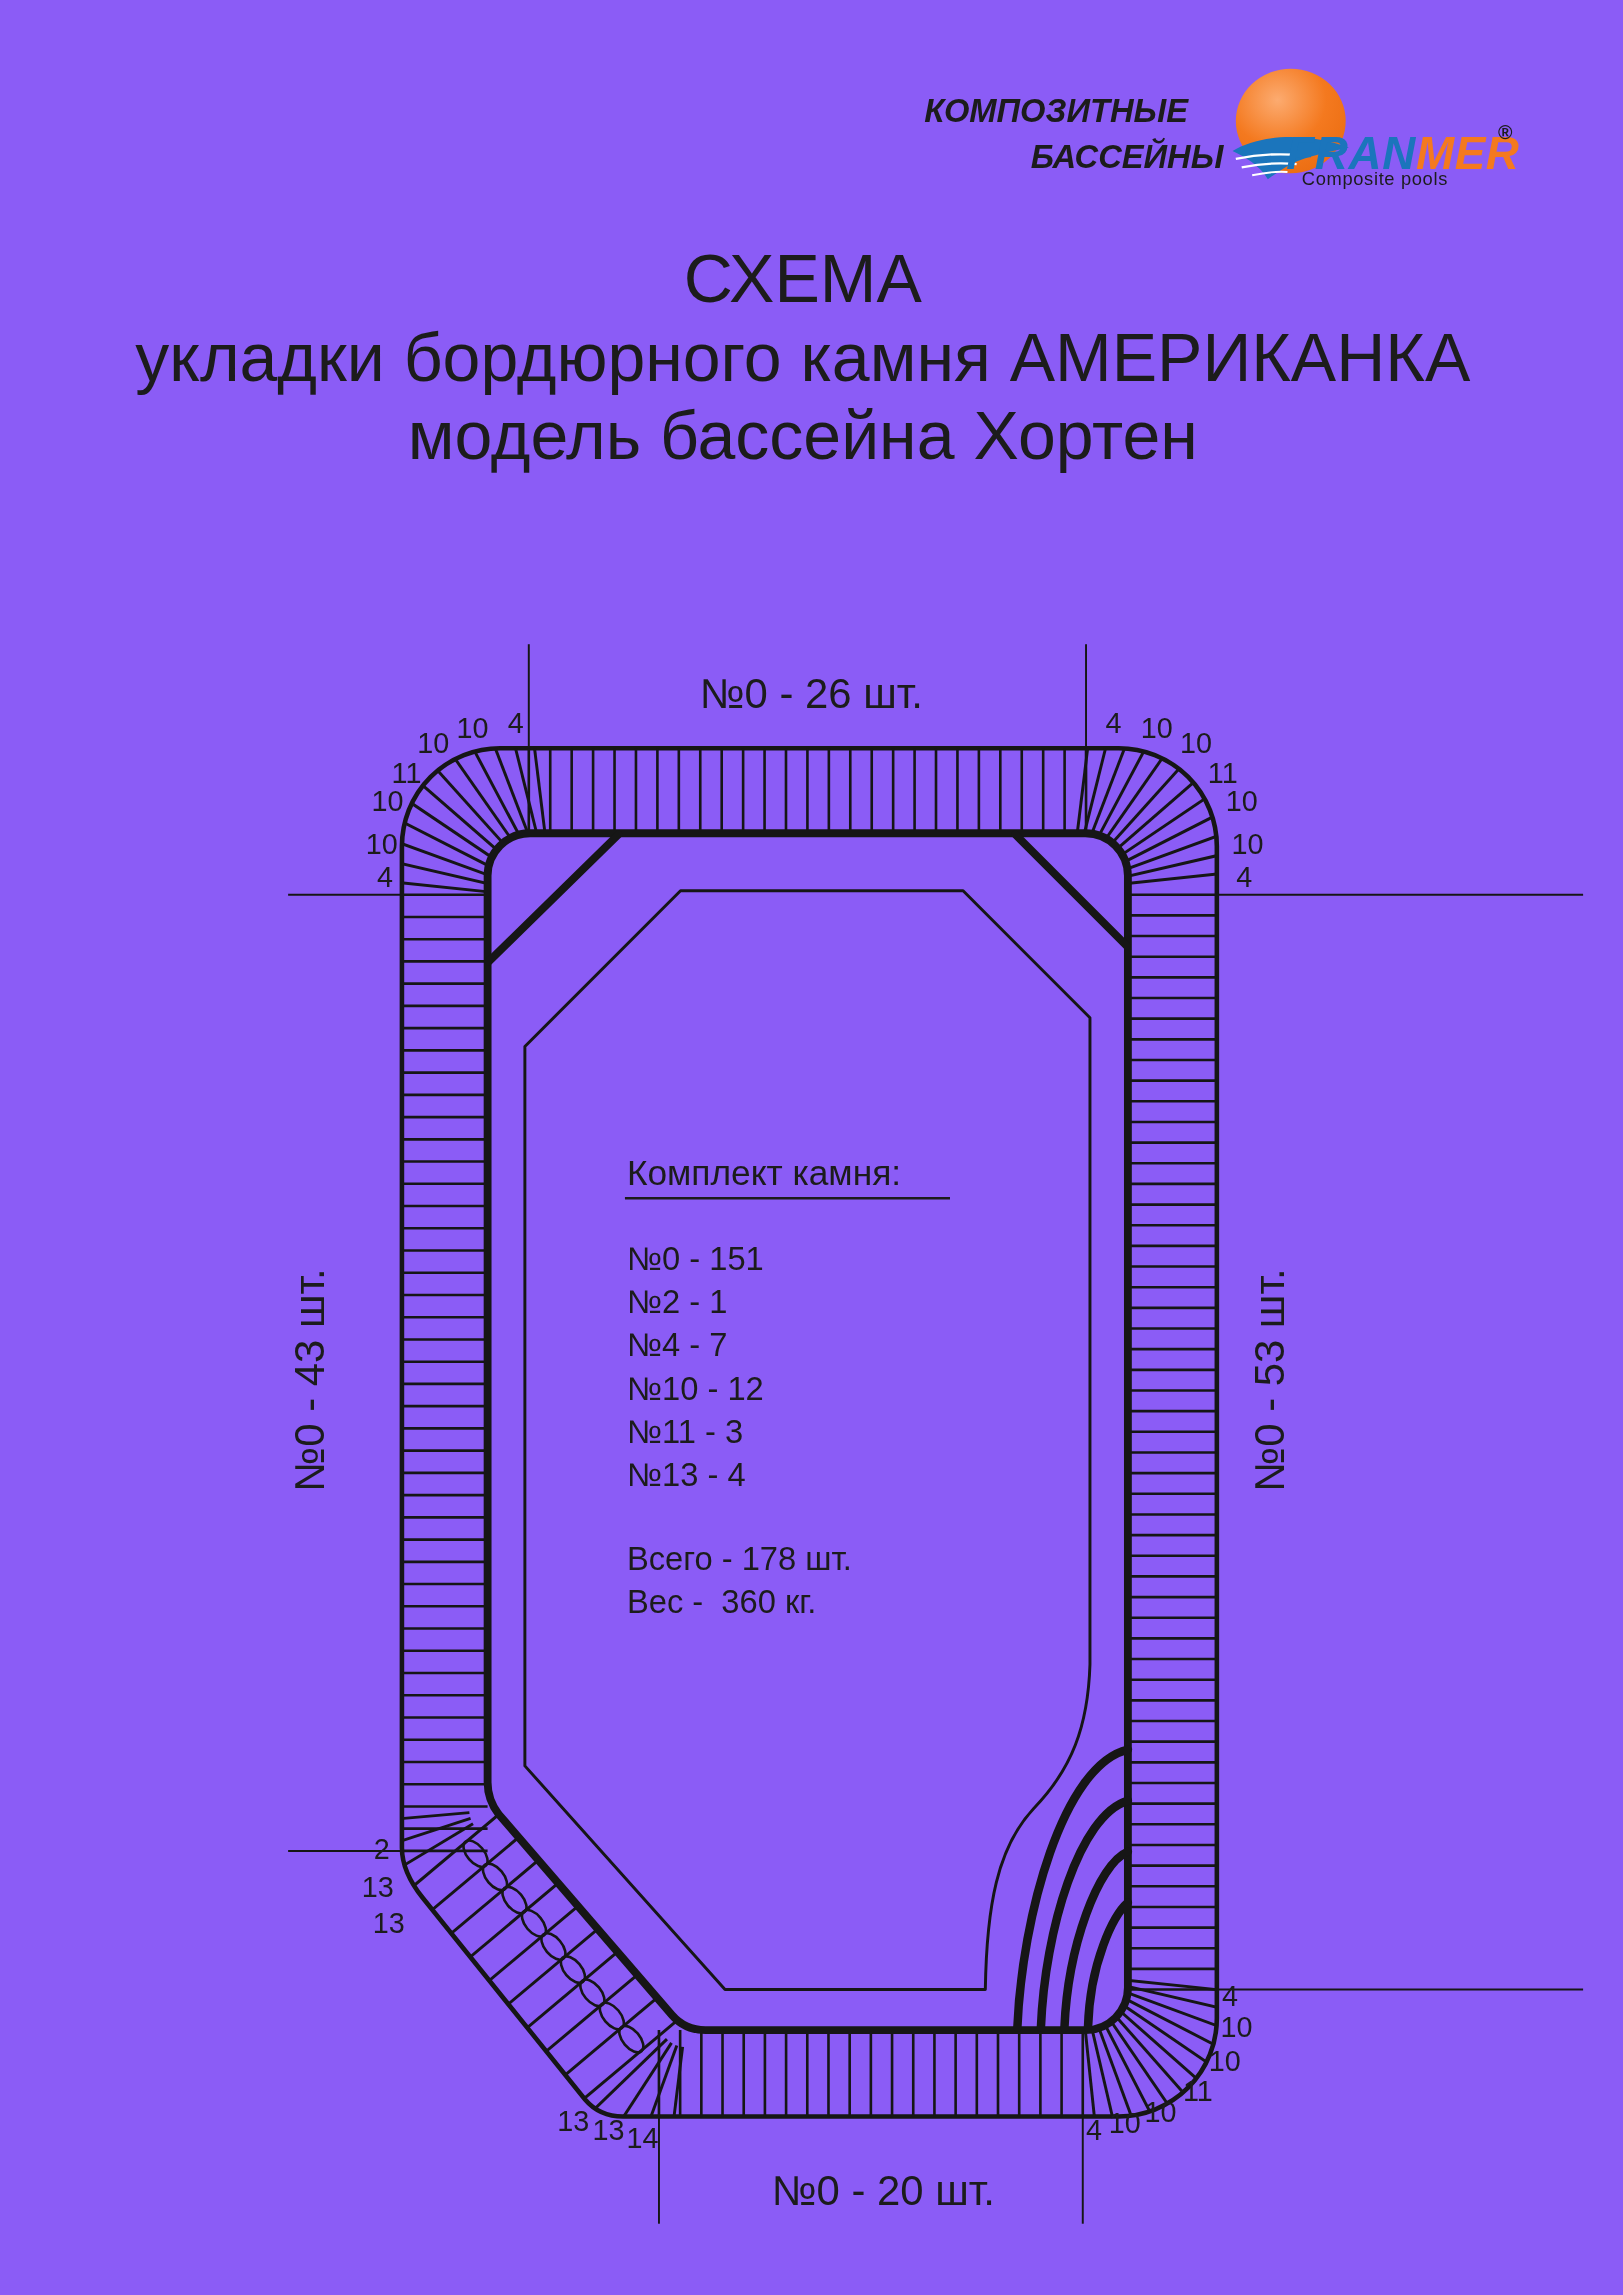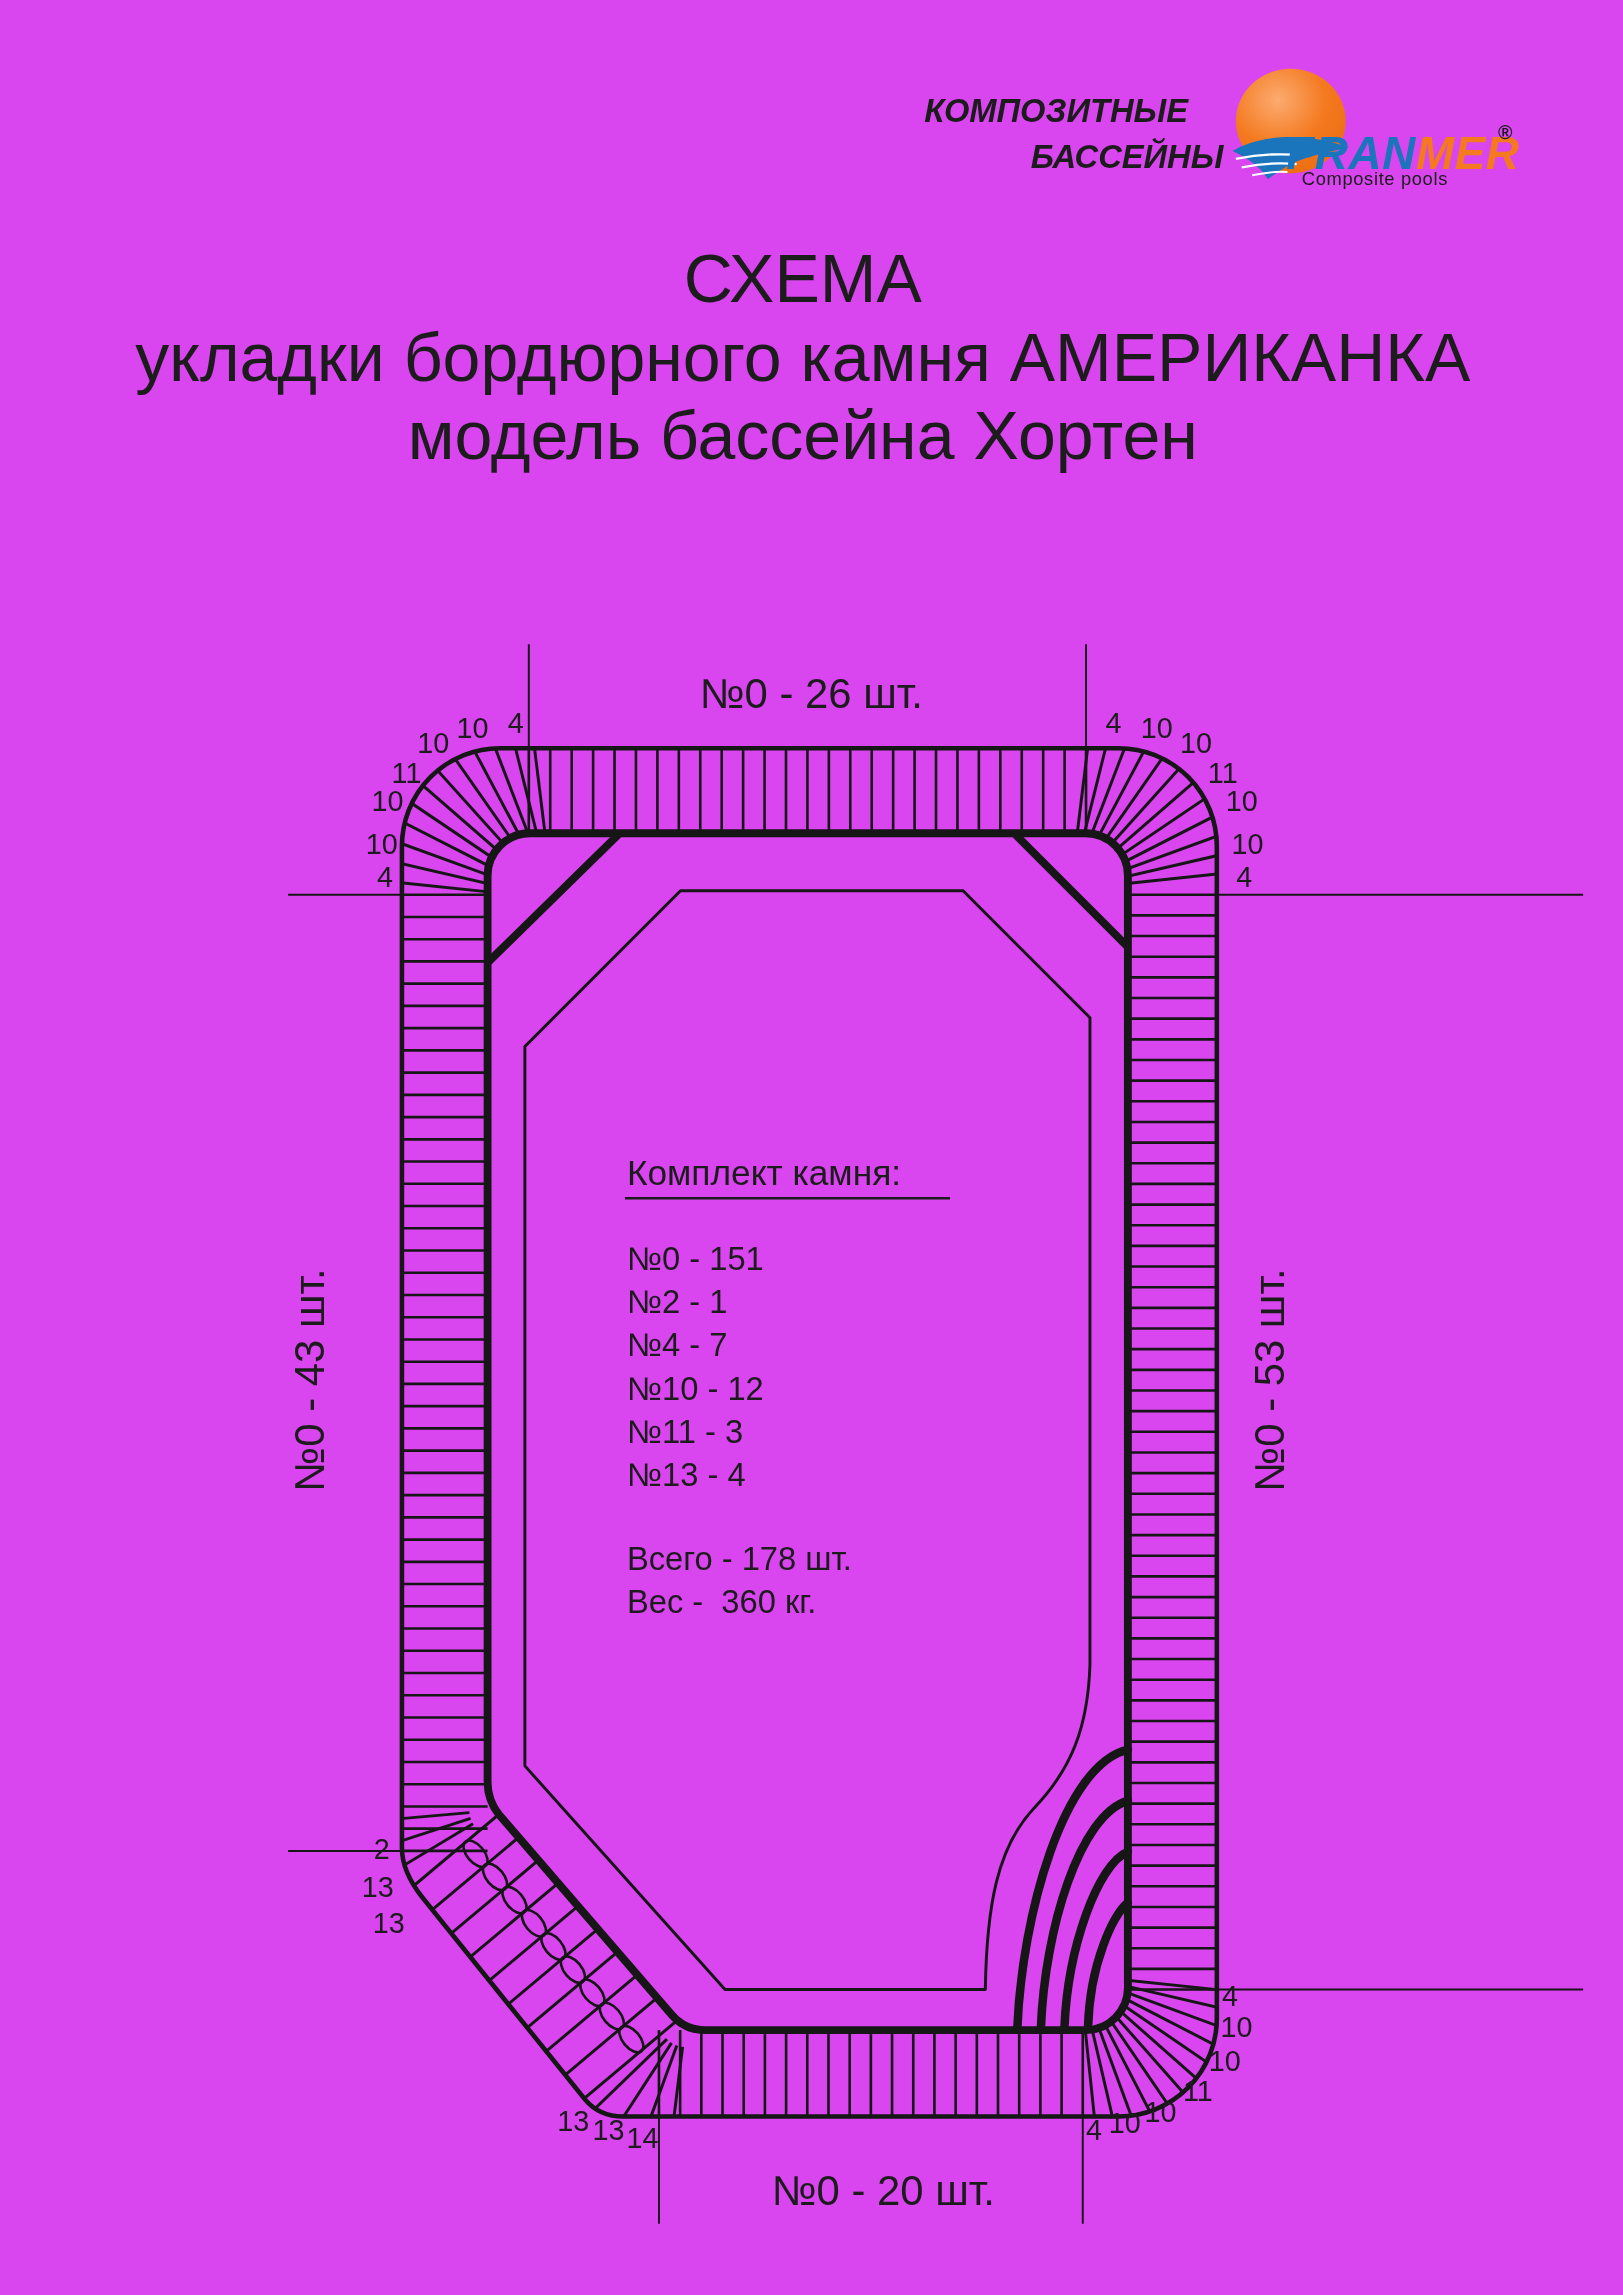--- a/index.html
+++ b/index.html
@@ -1,20 +1,20 @@
 <!DOCTYPE html>
 <html style="font-size:10.5px"><head>
 <meta charset="utf-8">
 <style>
   html,body{margin:0;padding:0;background:#e8e8e8;}
   .page{
     position:relative;
     width:1624px;height:2295px;
     margin:0 auto;
-    background:#d946ef;
+    background:#8b5cf6;
     border-bottom:1.3px solid #b5b5b5;
     font-family:"Liberation Sans", sans-serif;
     overflow:hidden;
   }
   svg{display:block;}
   text{fill:#1c1c1c;}
   .logo-ru{font-size:50px;font-weight:bold;font-style:italic;}
   .brand{font-size:70px;font-weight:bold;font-style:italic;letter-spacing:1px;}
   .brand-reg{font-size:30px;font-weight:bold;}
   .tagline{font-size:28px;letter-spacing:1px;}

